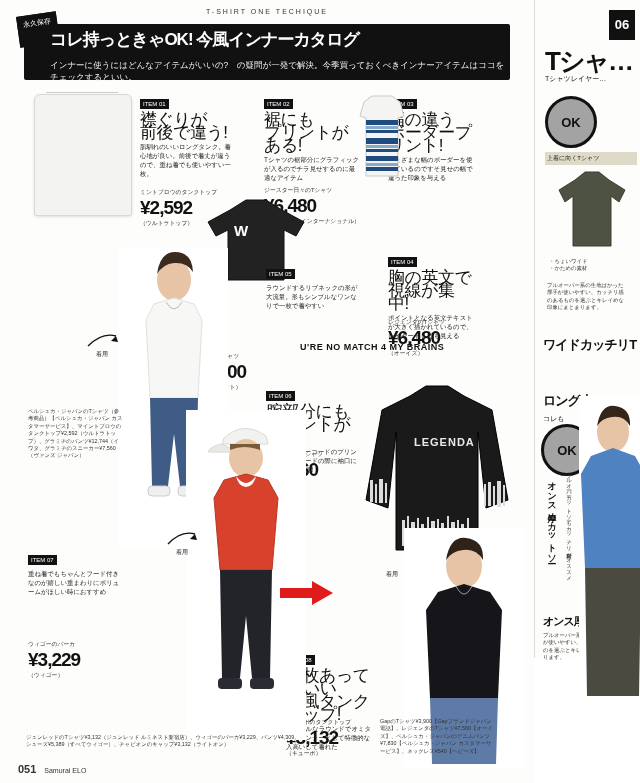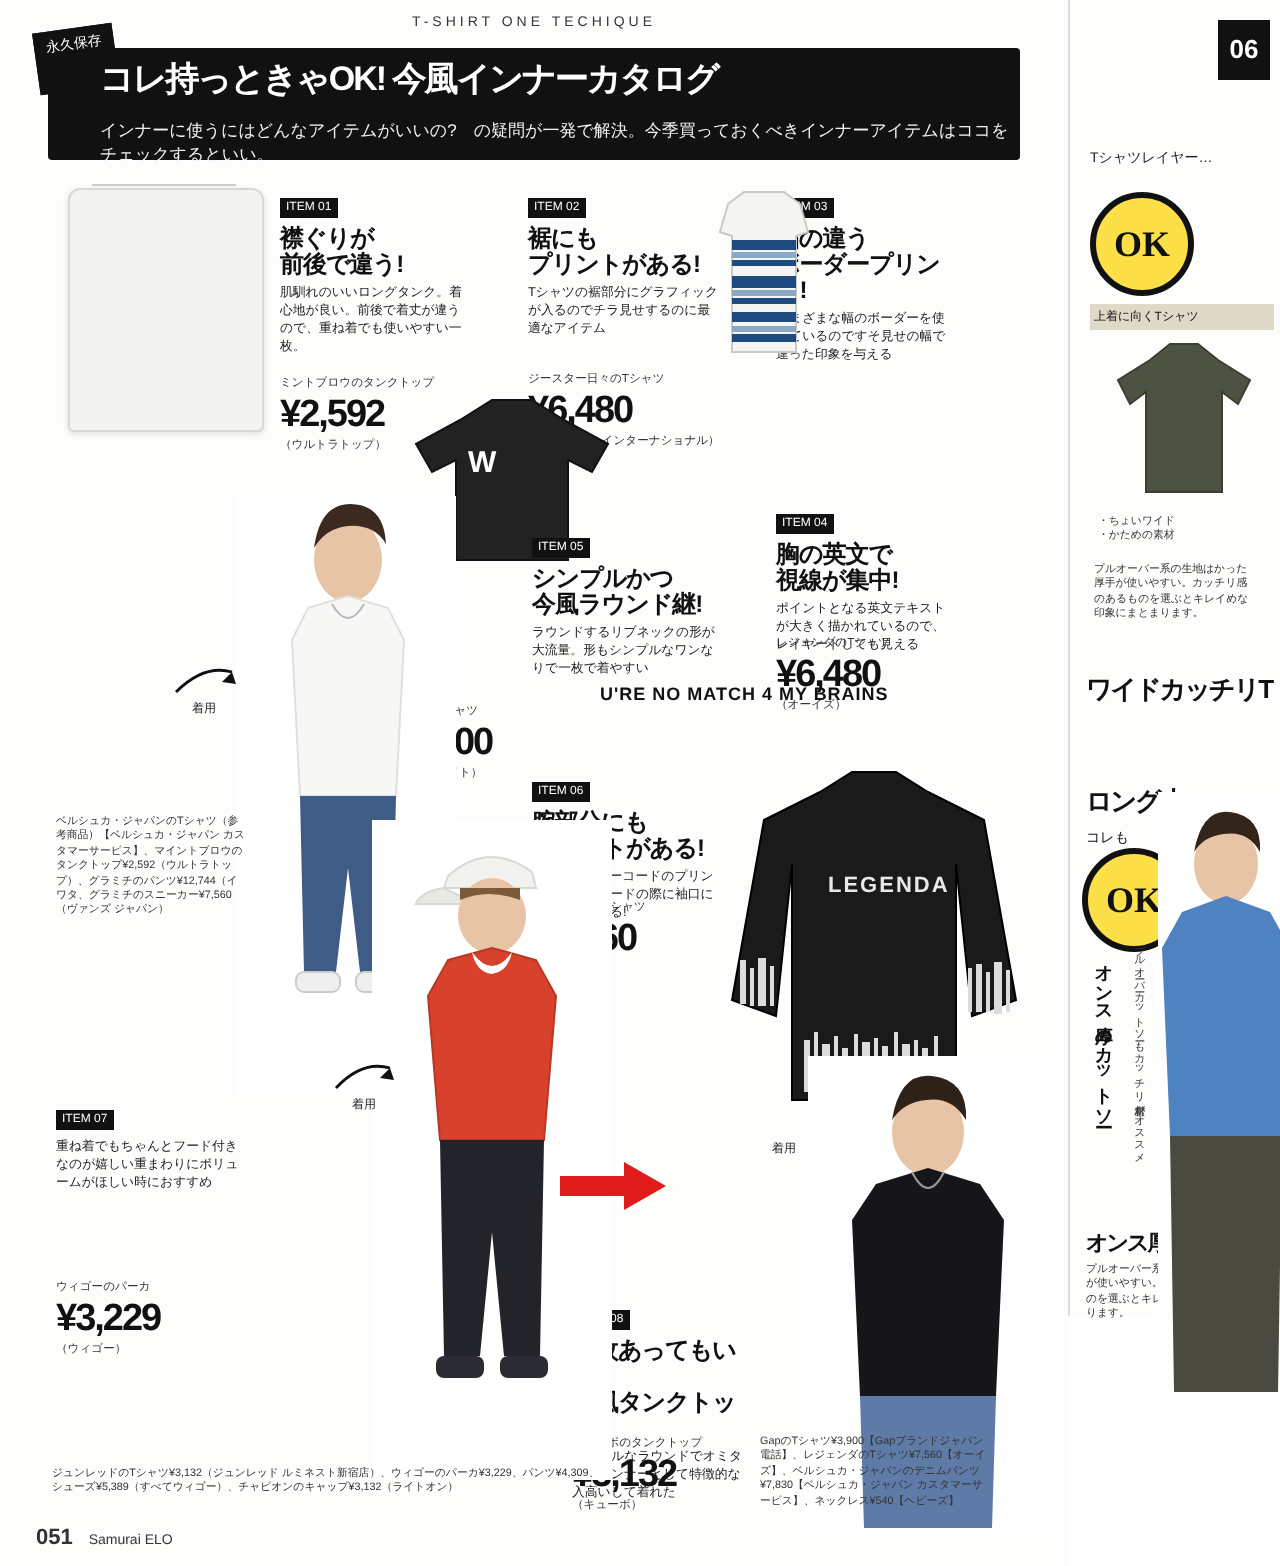--- a/index.html
+++ b/index.html
@@ -26,40 +26,40 @@
     font-size:7px;line-height:10px;text-align:center;padding-top:3px;transform:rotate(-8deg);
     border:1px solid #111;}
   .header h1{position:absolute;left:26px;top:4px;margin:0;font-size:17px;font-weight:bold;letter-spacing:-1px;}
   .header .sub{position:absolute;left:26px;top:36px;font-size:8.5px;color:#f2f2f2;letter-spacing:0;}
 
   
   .tag{display:inline-block;background:#111;color:#fff;font-size:6px;line-height:8px;
        padding:1px 3px;letter-spacing:0;}
 
   .blk{position:absolute;}
-  .blk .t{font-size:12px;font-weight:bold;line-height:13px;margin-top:3px;letter-spacing:-0.5px;}
+  .blk .t{font-size:17px;font-weight:normal;line-height:13px;margin-top:3px;letter-spacing:-0.5px;}
   .blk .d{font-size:6.4px;line-height:9px;color:#222;margin-top:3px;}
   .cap{font-size:5.8px;line-height:8px;color:#333;}
   .price{font-size:19px;font-weight:bold;letter-spacing:-1px;margin-top:1px;}
 
   
   .garment{position:absolute;}
   .tank{background:#f3f3f1;border:1px solid #d8d8d4;}
   .shadow{box-shadow:0 1px 3px rgba(0,0,0,.12);}
   .photo-caption{font-size:6px;color:#222;}
 
   .arrow-red{position:absolute;width:54px;height:26px;}
 
   
   .rp-num{position:absolute;right:6px;top:10px;width:26px;height:30px;background:#111;color:#fff;
           font-size:13px;font-weight:bold;text-align:center;line-height:30px;}
   .rp-title{position:absolute;left:10px;top:44px;font-size:26px;font-weight:bold;letter-spacing:-2px;}
   .rp-sub{position:absolute;left:10px;top:74px;font-size:7px;color:#222;}
   .ok-badge{width:46px;height:46px;border-radius:50%;border:3px solid #111;color:#111;
-    font-size:18px;font-weight:bold;display:flex;align-items:center;justify-content:center;background:#fde047;font-family:Liberation Serif, serif;}
+    font-size:13px;font-weight:bold;display:flex;align-items:center;justify-content:center;background:#a3a3a3;}
 
   .footer{position:absolute;left:18px;bottom:8px;font-size:7px;color:#333;}
   .footer .pg{font-size:11px;font-weight:bold;margin-right:6px;}
 
   .tiny{font-size:5.4px;line-height:7.4px;color:#333;}
   .vert{writing-mode:vertical-rl;text-orientation:upright;}
 </style>
 </head>
 <body>
 
@@ -143,22 +143,20 @@
       <div class="d">ポイントとなる英文テキストが大きく描かれているので、レイヤードしても見える</div>
     </div>
     <div class="blk" style="left:388px;top:318px;width:86px;">
       <div class="cap">レジェンダのTシャツ</div>
       <div class="price">¥6,480</div>
       <div class="cap">（オーイズ）</div>
     </div>
 
     <div class="blk" style="left:266px;top:262px;width:94px;">
       <span class="tag">ITEM 05</span>
-      <div class="t" style="white-space:pre-line;">シンプルかつ
-今風ラウンド継!</div>
       <div class="d">ラウンドするリブネックの形が大流量。形もシンプルなワンなりで一枚で着やすい</div>
     </div>
     <div class="blk" style="left:194px;top:352px;width:96px;">
       <div class="cap">エイトのTシャツ</div>
       <div class="price">¥2,900</div>
       <div class="cap">（ワンホワイト）</div>
     </div>
 
     <div style="position:absolute;left:300px;top:342px;font-size:9px;font-weight:bold;letter-spacing:0.5px;color:#111;">U'RE NO MATCH 4 MY BRAINS</div>
 
@@ -293,20 +291,21 @@
     <div class="tiny" style="position:absolute;left:380px;top:718px;width:116px;">GapのTシャツ¥3,900【Gapブランドジャパン電話】、レジェンダのTシャツ¥7,560【オーイズ】、ベルシュカ・ジャパンのデニムパンツ¥7,830【ベルシュカ・ジャパン カスタマーサービス】、ネックレス¥540【ヘビーズ】</div>
 
     <div class="footer">
       <span class="pg">051</span>
       <span>Samurai ELO</span>
     </div>
   </div>
 
   <div class="right-page">
     <div class="rp-num">06</div>
+    <div class="rp-title">Tシャ…</div>
     <div class="rp-sub">Tシャツレイヤー…</div>
 
     <div style="position:absolute;left:10px;top:96px;">
       <div class="ok-badge">OK</div>
     </div>
 
     <div style="position:absolute;left:10px;top:152px;width:88px;background:#dfd9c8;font-size:6px;padding:2px;">上着に向くTシャツ</div>
 
     <svg style="position:absolute;left:18px;top:168px;" width="76" height="84" viewBox="0 0 76 84">
       <path d="M22,12 L32,4 L46,4 L56,12 L72,22 L66,34 L58,28 L58,78 L20,78 L20,28 L12,34 L6,22 Z" fill="#4e5242" stroke="#3c4033"></path>

